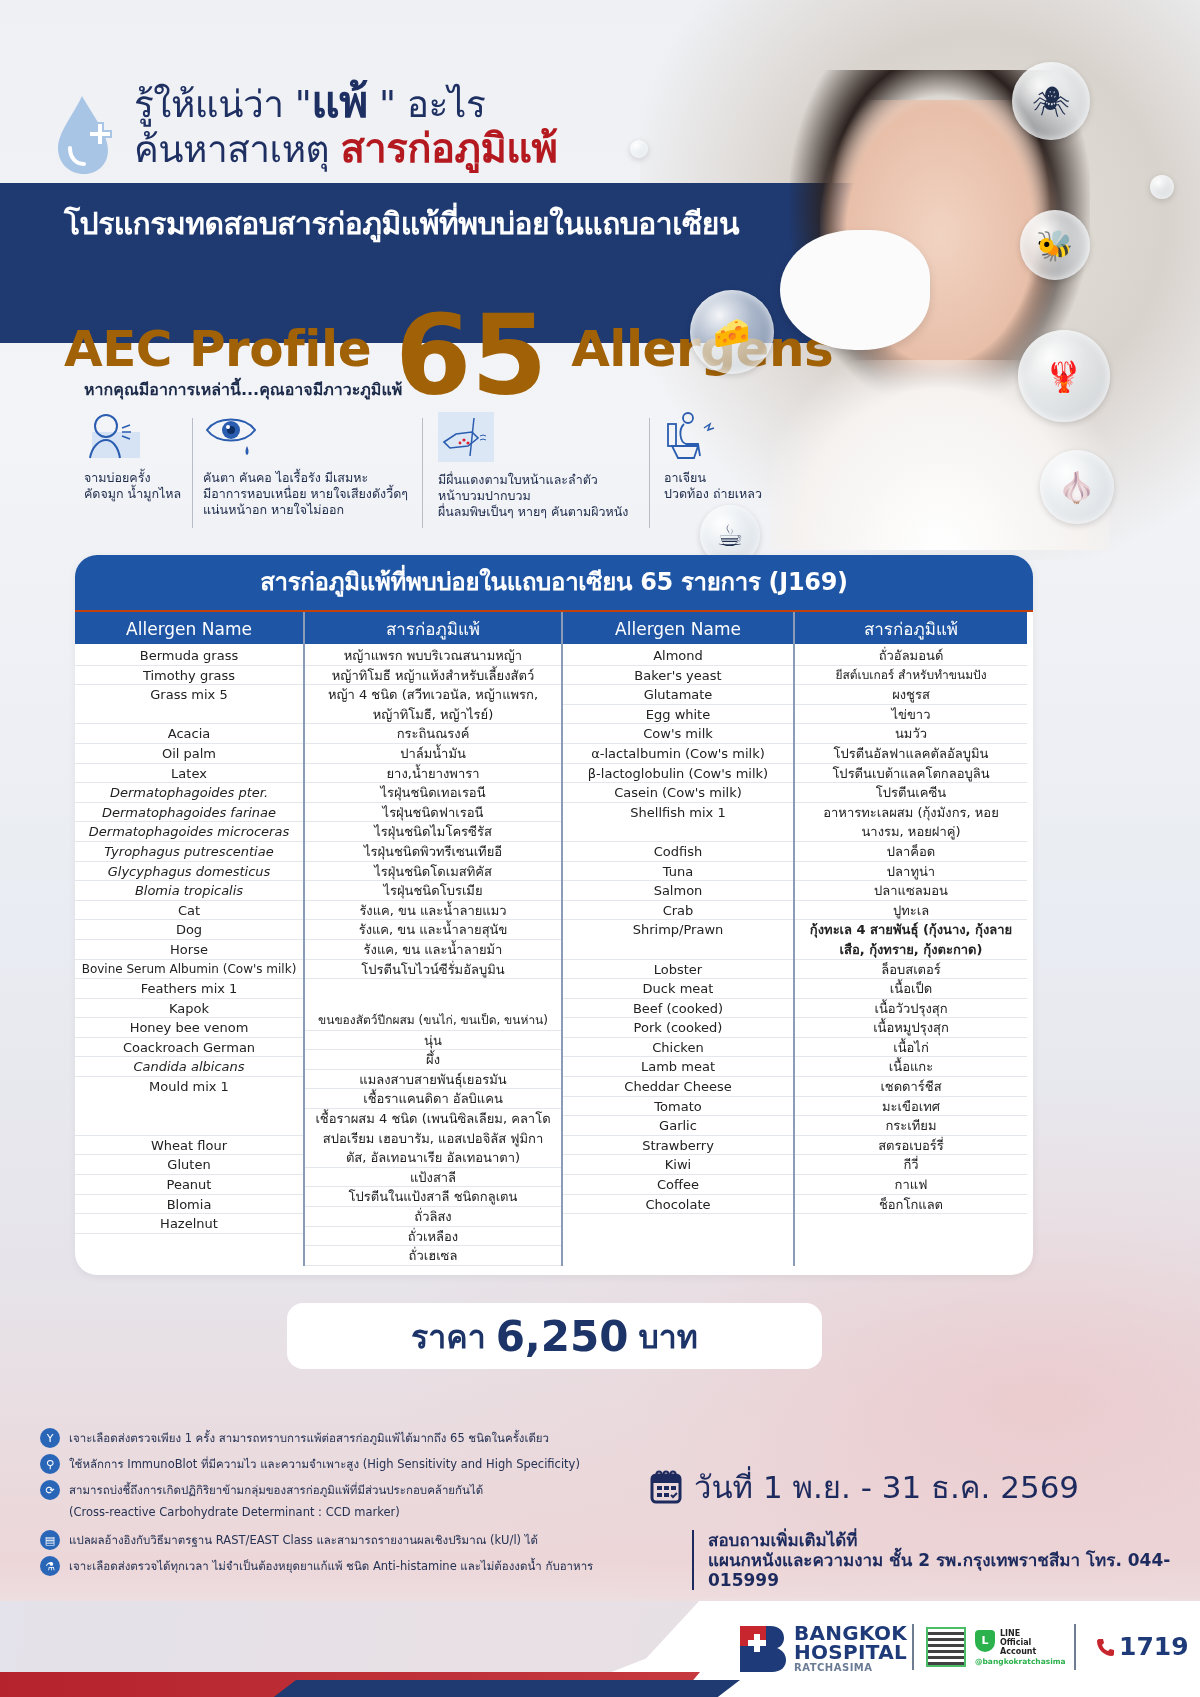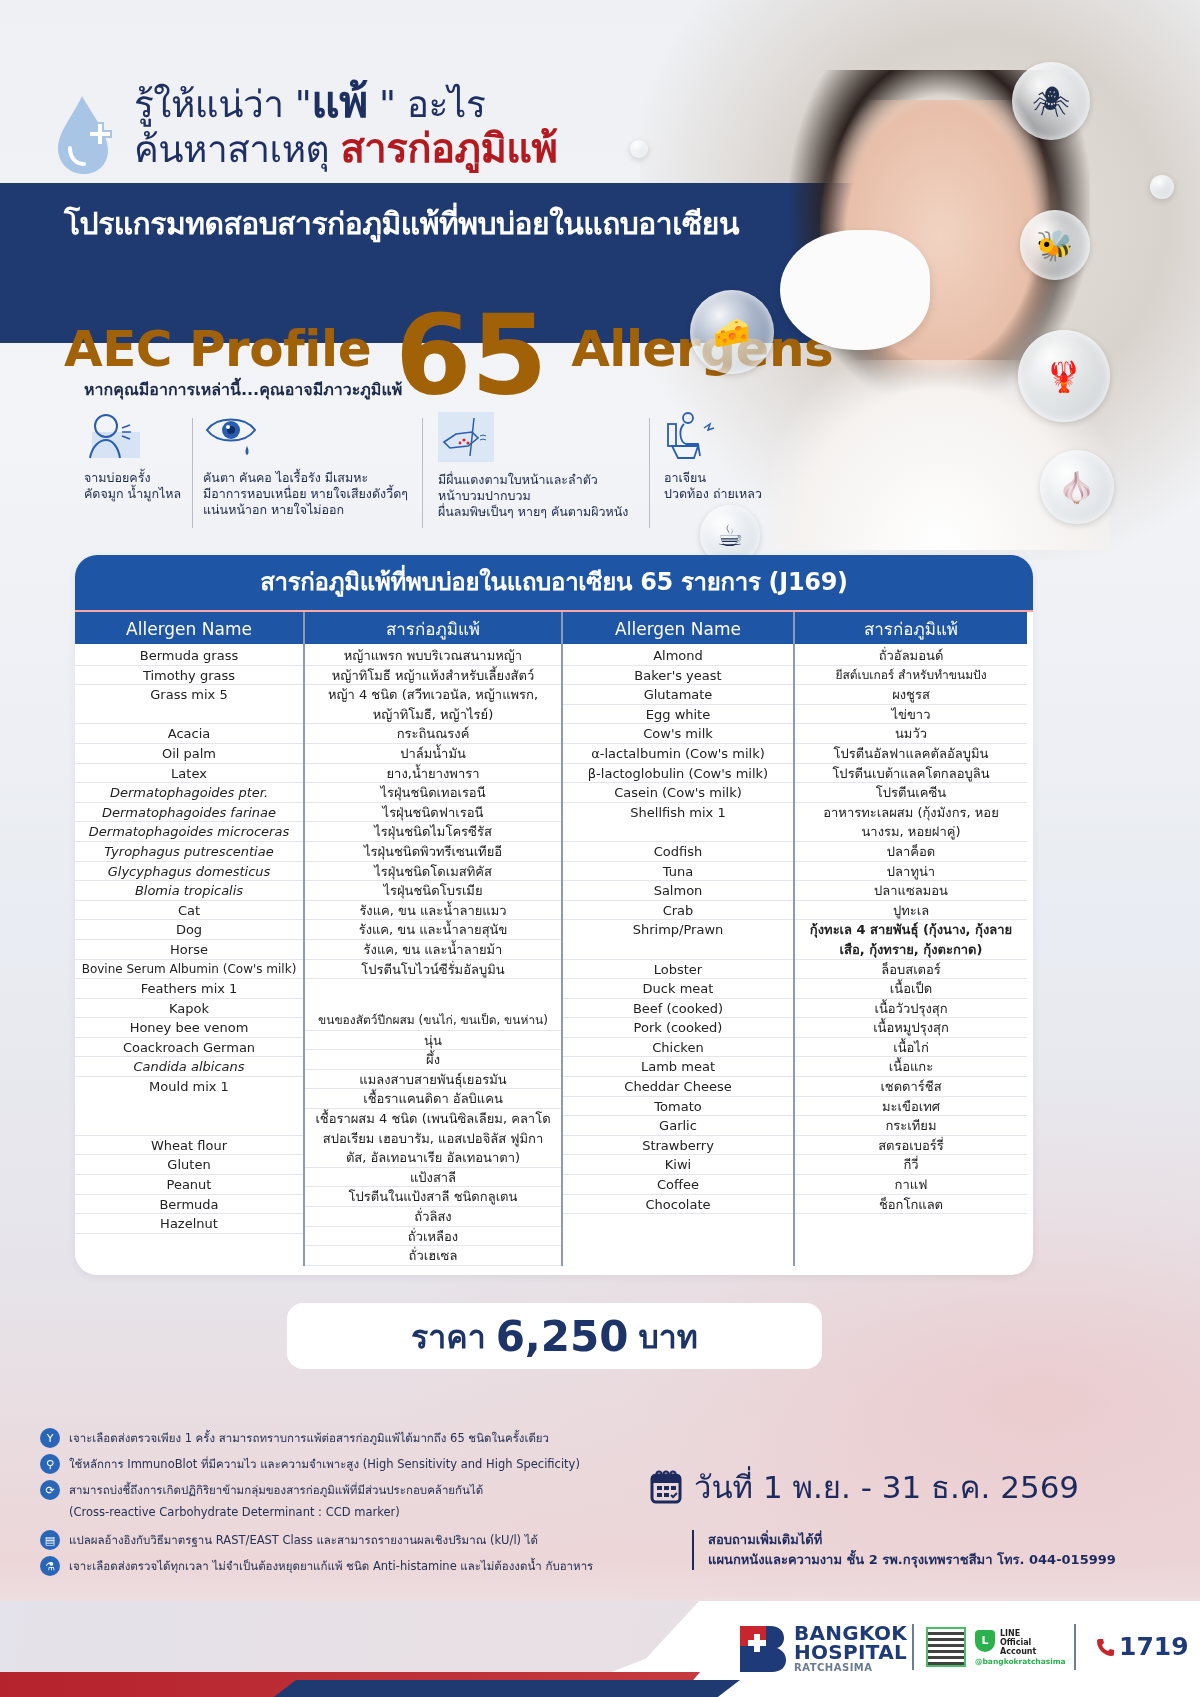--- a/index.html
+++ b/index.html
@@ -67,21 +67,21 @@
   
   .card {
     position: absolute; left: 75px; top: 555px; width: 958px; height: 720px;
     background: #fff; border-radius: 22px; overflow: hidden;
     box-shadow: 0 2px 8px rgba(0,0,0,0.06);
   }
   .card-head {
     height: 55px; background: #1e55a5; color: #fff;
     font-size: 24px; font-weight: 700; text-align: center; line-height: 55px; letter-spacing: -0.3px;
   }
-  .tbl { display: flex; border-top: 2px solid #fca5a5; }
+  .tbl { display: flex; border-top: 2px solid #c2410c; }
   .tcol { display: flex; flex-direction: column; }
   .tcol + .tcol { border-left: 2px solid #8a9bb8; }
   .th {
     height: 34px; background: #1e55a5; color: #fff; font-size: 17px; text-align: center; line-height: 34px;
     border-bottom: 2px solid #fff;
   }
   .td {
     font-size: 13px; color: #222; text-align: center; height: 19.6px; line-height: 19.6px;
     border-bottom: 1px solid #e3e6ea; white-space: nowrap;
   }
@@ -102,21 +102,21 @@
   .feat { display: flex; align-items: flex-start; margin-bottom: 6px; }
   .feat-icon {
     width: 20px; height: 20px; border-radius: 50%; background: #2a66b7; color: #fff;
     display: flex; align-items: center; justify-content: center; font-size: 11px; flex-shrink: 0; margin-right: 9px;
   }
   .feat-text { font-size: 11.5px; color: #253253; line-height: 20px; white-space: nowrap; }
   .feat-text .l2 { display: block; line-height: 24px; }
 
   
   .date { position: absolute; left: 650px; top: 1462px; display: flex; align-items: center; gap: 12px; color: #1c2a5e; font-size: 31px; }
-  .contact { position: absolute; left: 692px; top: 1530px; border-left: 2px solid #1c2a5e; padding-left: 14px; font-size: 13px; font-weight: 700; color: #1c2a5e; line-height: 20px; }
+  .contact { position: absolute; left: 692px; top: 1530px; border-left: 2px solid #1c2a5e; padding-left: 14px; font-size: 17px; font-weight: 700; color: #1c2a5e; line-height: 20px; }
 
   
   .footer {
     position: absolute; left: 0; top: 1601px; width: 1200px; height: 96px; background: #fff;
   }
   .footer-swoosh {
     position: absolute; left: 0; top: 1601px; width: 760px; height: 96px;
     background: linear-gradient(100deg, #e4e2ea 0%, #e8e0e5 60%, #e6dfe4 100%);
     clip-path: polygon(0 0, 100% 0, 92% 0, 85% 60%, 72% 100%, 0 100%);
   }
@@ -270,21 +270,21 @@
       <div class="td" style="font-size:12px;">Bovine Serum Albumin (Cow's milk)</div>
       <div class="td">Feathers mix 1</div>
       <div class="td">Kapok</div>
       <div class="td">Honey bee venom</div>
       <div class="td">Coackroach German</div>
       <div class="td i">Candida albicans</div>
       <div class="td h3">Mould mix 1</div>
       <div class="td">Wheat flour</div>
       <div class="td">Gluten</div>
       <div class="td">Peanut</div>
-      <div class="td">Bermuda</div>
+      <div class="td">Blomia</div>
       <div class="td">Hazelnut</div>
     </div>
     <div class="tcol" style="width:258px;">
       <div class="th">สารก่อภูมิแพ้</div>
       <div class="td">หญ้าแพรก พบบริเวณสนามหญ้า</div>
       <div class="td">หญ้าทิโมธี หญ้าแห้งสำหรับเลี้ยงสัตว์</div>
       <div class="td h2" style="padding:0 10px;">หญ้า 4 ชนิด (สวีทเวอนัล, หญ้าแพรก, หญ้าทิโมธี, หญ้าไรย์)</div>
       <div class="td">กระถินณรงค์</div>
       <div class="td">ปาล์มน้ำมัน</div>
       <div class="td">ยาง,น้ำยางพารา</div>

